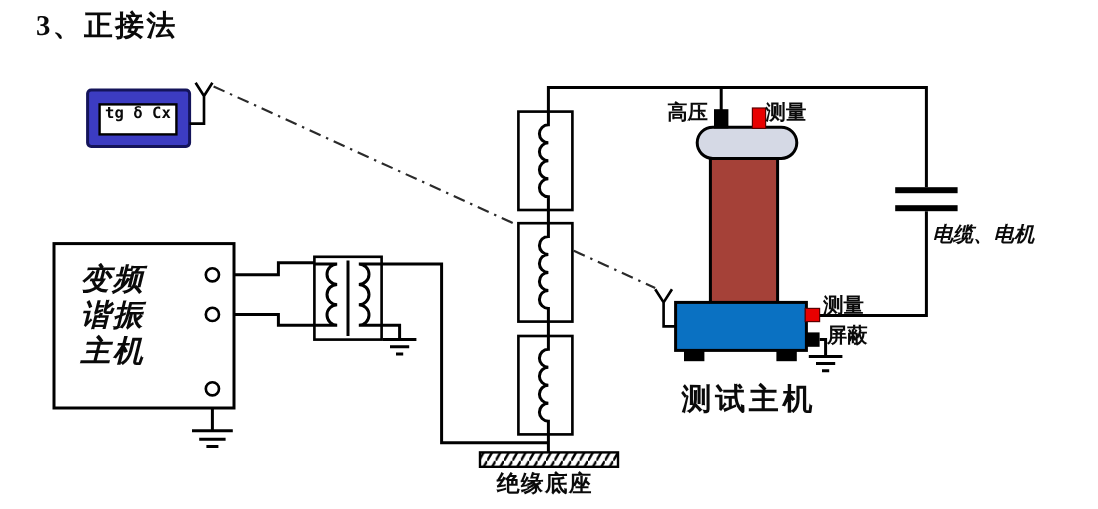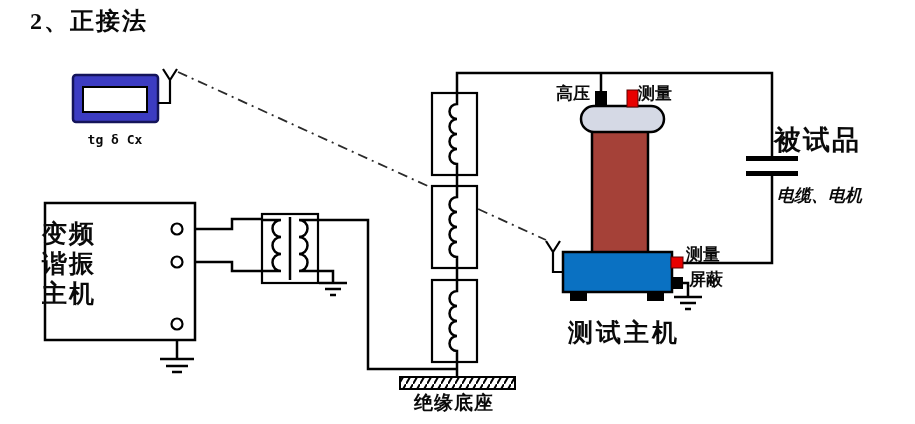--- a/index.html
+++ b/index.html
@@ -2,31 +2,31 @@
 <html><head>
 <meta charset="utf-8">
 <style>
   html,body{margin:0;padding:0;background:#fff;}
   .canvas{position:relative;width:915px;height:424px;background:#ffffff;overflow:hidden;
           font-family:"Liberation Serif","DejaVu Serif",serif;}
   .wiring{position:absolute;left:0;top:0;z-index:1;}
   .lbl{position:absolute;z-index:2;color:#0a0a0a;font-weight:bold;white-space:nowrap;}
   .title{left:30px;top:5px;font-size:24px;letter-spacing:2px;}
   .screen-text{left:83px;top:87px;width:64px;height:15px;display:flex;align-items:center;justify-content:center;
-               font-family:"DejaVu Sans Mono",monospace;font-size:13px;letter-spacing:0px;margin-top:45px;}
+               font-family:"DejaVu Sans Mono",monospace;font-size:13px;letter-spacing:0px;}
   .handheld-label{left:55px;top:127px;font-size:23px;letter-spacing:3px;}
   .reactor-label{left:365px;top:98px;font-size:21px;letter-spacing:2px;}
   .hv-label{left:556px;top:82px;font-size:17px;text-align:center;}
   .measure-top-label{left:638px;top:82px;font-size:17px;}
   .specimen-label{left:774px;top:122px;font-size:27px;letter-spacing:2px;}
   .specimen-sub-label{left:777px;top:184px;font-size:17px;font-style:italic;}
   .measure-side-label{left:686px;top:243px;font-size:17px;}
   .shield-label{left:689px;top:268px;font-size:17px;}
   .testhost-label{left:568px;top:316px;font-size:25px;letter-spacing:3px;text-align:right;}
-  .host-label{left:42px;top:219px;font-size:25px;line-height:30px;white-space:pre-line;letter-spacing:2px;}
+  .host-label{left:67px;top:219px;font-size:25px;line-height:30px;white-space:pre-line;letter-spacing:2px;font-style:italic;}
   .transformer-label{left:245px;top:308px;font-size:25px;letter-spacing:2px;}
   .base-label{left:414px;top:390px;font-size:19px;letter-spacing:1px;font-family:Liberation Serif, serif;}
 </style>
 </head>
 <body>
 
 <div class="canvas">
 
   <svg class="wiring" width="915" height="424" viewBox="0 0 915 424">
     <defs>
@@ -120,27 +120,26 @@
       <rect x="671" y="277" width="12" height="12" fill="#000000"></rect>
       <path d="M563,272 H553 V252 M553,252 L546,241 M553,252 L560,241" stroke="#000" stroke-width="2.2" fill="none"></path>
     </g>
 
     <g>
       <rect x="746" y="156" width="52" height="5" fill="#000"></rect>
       <rect x="746" y="171" width="52" height="5" fill="#000"></rect>
     </g>
   </svg>
 
-  <div class="lbl title">2、正接法</div>
+  <div class="lbl title">3、正接法</div>
   <div class="lbl screen-text">tg δ Cx</div>
   <div class="lbl host-label">变频
 谐振
 主机</div>
   <div class="lbl hv-label">高压</div>
   <div class="lbl measure-top-label">测量</div>
-  <div class="lbl specimen-label">被试品</div>
   <div class="lbl specimen-sub-label">电缆、电机</div>
   <div class="lbl measure-side-label">测量</div>
   <div class="lbl shield-label">屏蔽</div>
   <div class="lbl testhost-label">测试主机</div>
   <div class="lbl base-label">绝缘底座</div>
 
 </div>
 
 </body></html>

